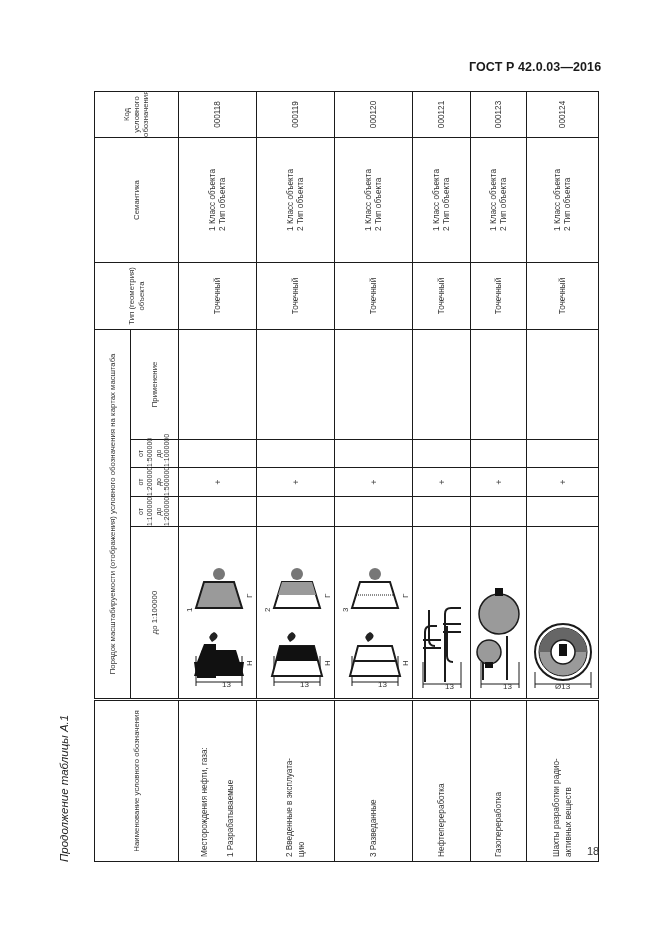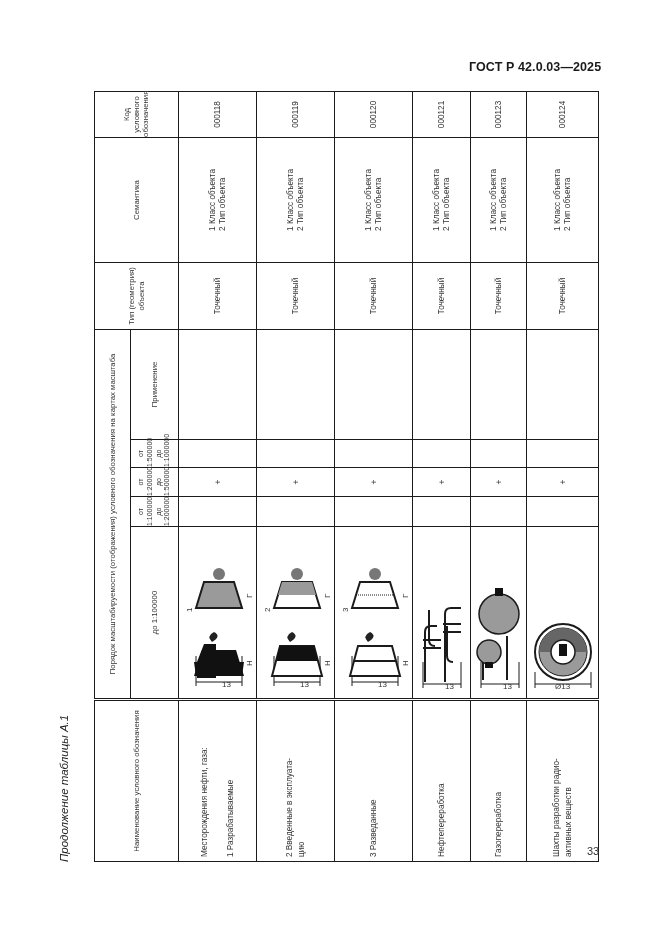--- a/index.html
+++ b/index.html
@@ -19,21 +19,21 @@
   .code { font-size:8.2px; }
   .geom { font-size:8.2px; }
   .plus { font-size:9px; color:#444; }
   .first-col-double { border-right:3px double #1b1b1b !important; }
   .sym { display:block; margin:0 auto; }
   .scale-text { font-size:7px; line-height:1.15; }
 </style>
 </head>
 <body>
 
-<div class="doc-header">ГОСТ Р 42.0.03—2025</div>
+<div class="doc-header">ГОСТ Р 42.0.03—2016</div>
 
 <div class="caption">Продолжение таблицы А.1</div>
 
 <div class="table-wrap">
   <table class="main">
     <colgroup>
       <col style="width:162px">
       <col style="width:173px">
       <col style="width:30px">
       <col style="width:29px">
@@ -256,13 +256,13 @@
         <td></td>
         <td></td>
         <td class="geom">Точечный</td>
         <td><span class="sem"><span>1 Класс объекта</span><br><span>2 Тип объекта</span></span></td>
         <td class="code">000124</td>
       </tr>
     </tbody>
   </table>
 </div>
 
-<div class="page-number">33</div>
+<div class="page-number">18</div>
 
 </body></html>

